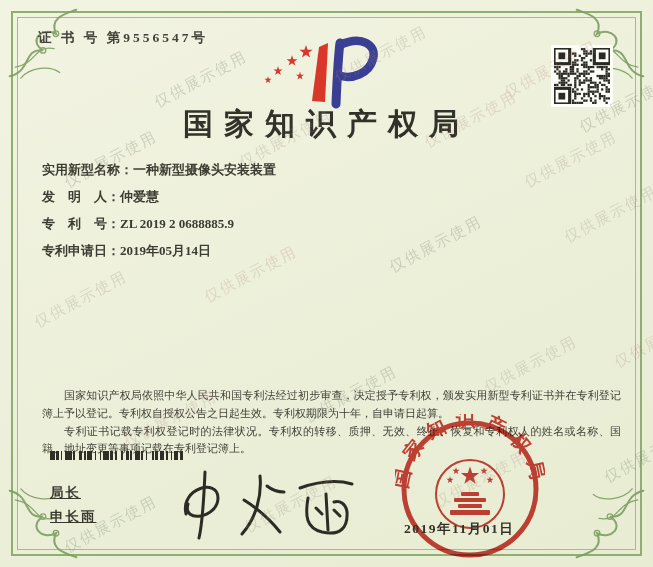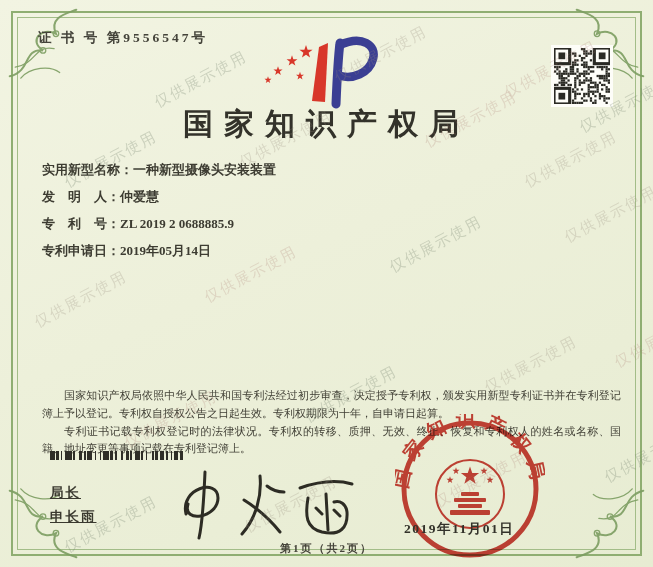--- a/index.html
+++ b/index.html
@@ -503,14 +503,13 @@
         <polygon transform="translate(95,66) scale(0.62)" points="0,-6 -1.41,-1.94 -5.71,-1.85 -2.28,0.74 -3.53,4.85 0,2.4 3.53,4.85 2.28,0.74 5.71,-1.85 1.41,-1.94"></polygon>
         <rect x="59" y="84" width="32" height="4" rx="1"></rect>
         <rect x="63" y="90" width="24" height="4" rx="1"></rect>
         <rect x="55" y="96" width="40" height="5" rx="1"></rect>
         <rect x="66" y="78" width="18" height="4" rx="1"></rect>
       </g>
     </svg>
   </div>
   <div class="seal-date">2019年11月01日</div>
 
-  <div class="footer">第1页（共2页）</div>
 </div>
 
 </body></html>

